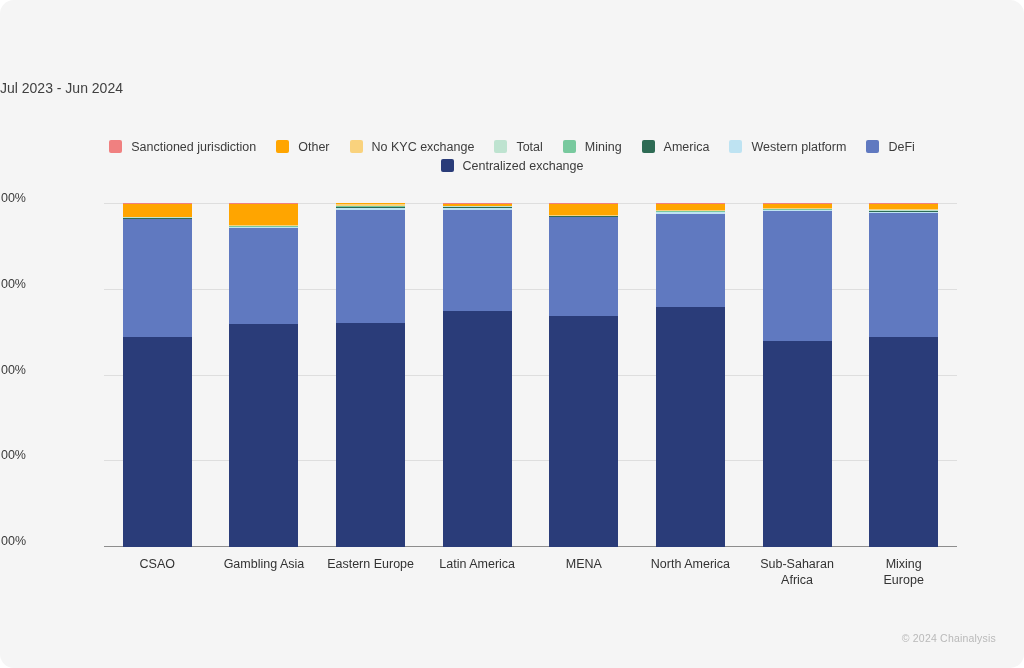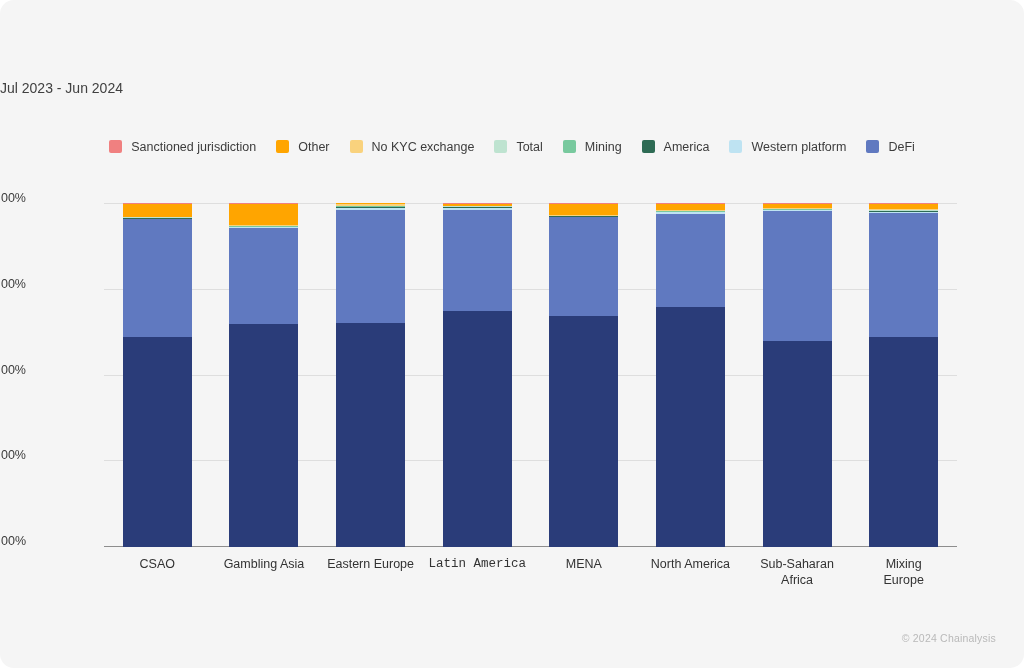--- a/index.html
+++ b/index.html
@@ -170,20 +170,26 @@
           <span class="legend-swatch" style="background: rgb(46, 107, 84);"></span>
           <span class="legend-label">America</span>
         </div>
         <div class="legend-item">
           <span class="legend-swatch" style="background: rgb(190, 227, 242);"></span>
           <span class="legend-label">Western platform</span>
         </div>
         <div class="legend-item">
           <span class="legend-swatch" style="background: rgb(96, 121, 192);"></span>
           <span class="legend-label">DeFi</span>
+        </div>
+      </div>
+      <div class="legend-row">
+        <div class="legend-item">
+          <span class="legend-swatch" style="background: rgb(42, 60, 121);"></span>
+          <span class="legend-label">Centralized exchange</span>
         </div>
       </div>
     </div>
 
   <div id="plot-area">
     <div id="gridlines">
         <div class="gridline axis-zero" style="bottom: 0px;"></div>
         <div class="gridline" style="bottom: 85.75px;"></div>
         <div class="gridline" style="bottom: 171.5px;"></div>
         <div class="gridline" style="bottom: 257.25px;"></div>
@@ -304,21 +310,21 @@
     <div id="xticks">
         <div class="xtick" style="left: 0px; width: 106.625px;">
           <div>CSAO</div>
         </div>
         <div class="xtick" style="left: 106.625px; width: 106.625px;">
           <div>Gambling Asia</div>
         </div>
         <div class="xtick" style="left: 213.25px; width: 106.625px;">
           <div>Eastern Europe</div>
         </div>
-        <div class="xtick" style="left: 319.875px; width: 106.625px; font-family: Liberation Mono, monospace;">
+        <div class="xtick" style="left: 319.875px; width: 106.625px;">
           <div>Latin America</div>
         </div>
         <div class="xtick" style="left: 426.5px; width: 106.625px;">
           <div>MENA</div>
         </div>
         <div class="xtick" style="left: 533.125px; width: 106.625px;">
           <div>North America</div>
         </div>
         <div class="xtick" style="left: 639.75px; width: 106.625px;">
           <div>Sub-Saharan</div>

